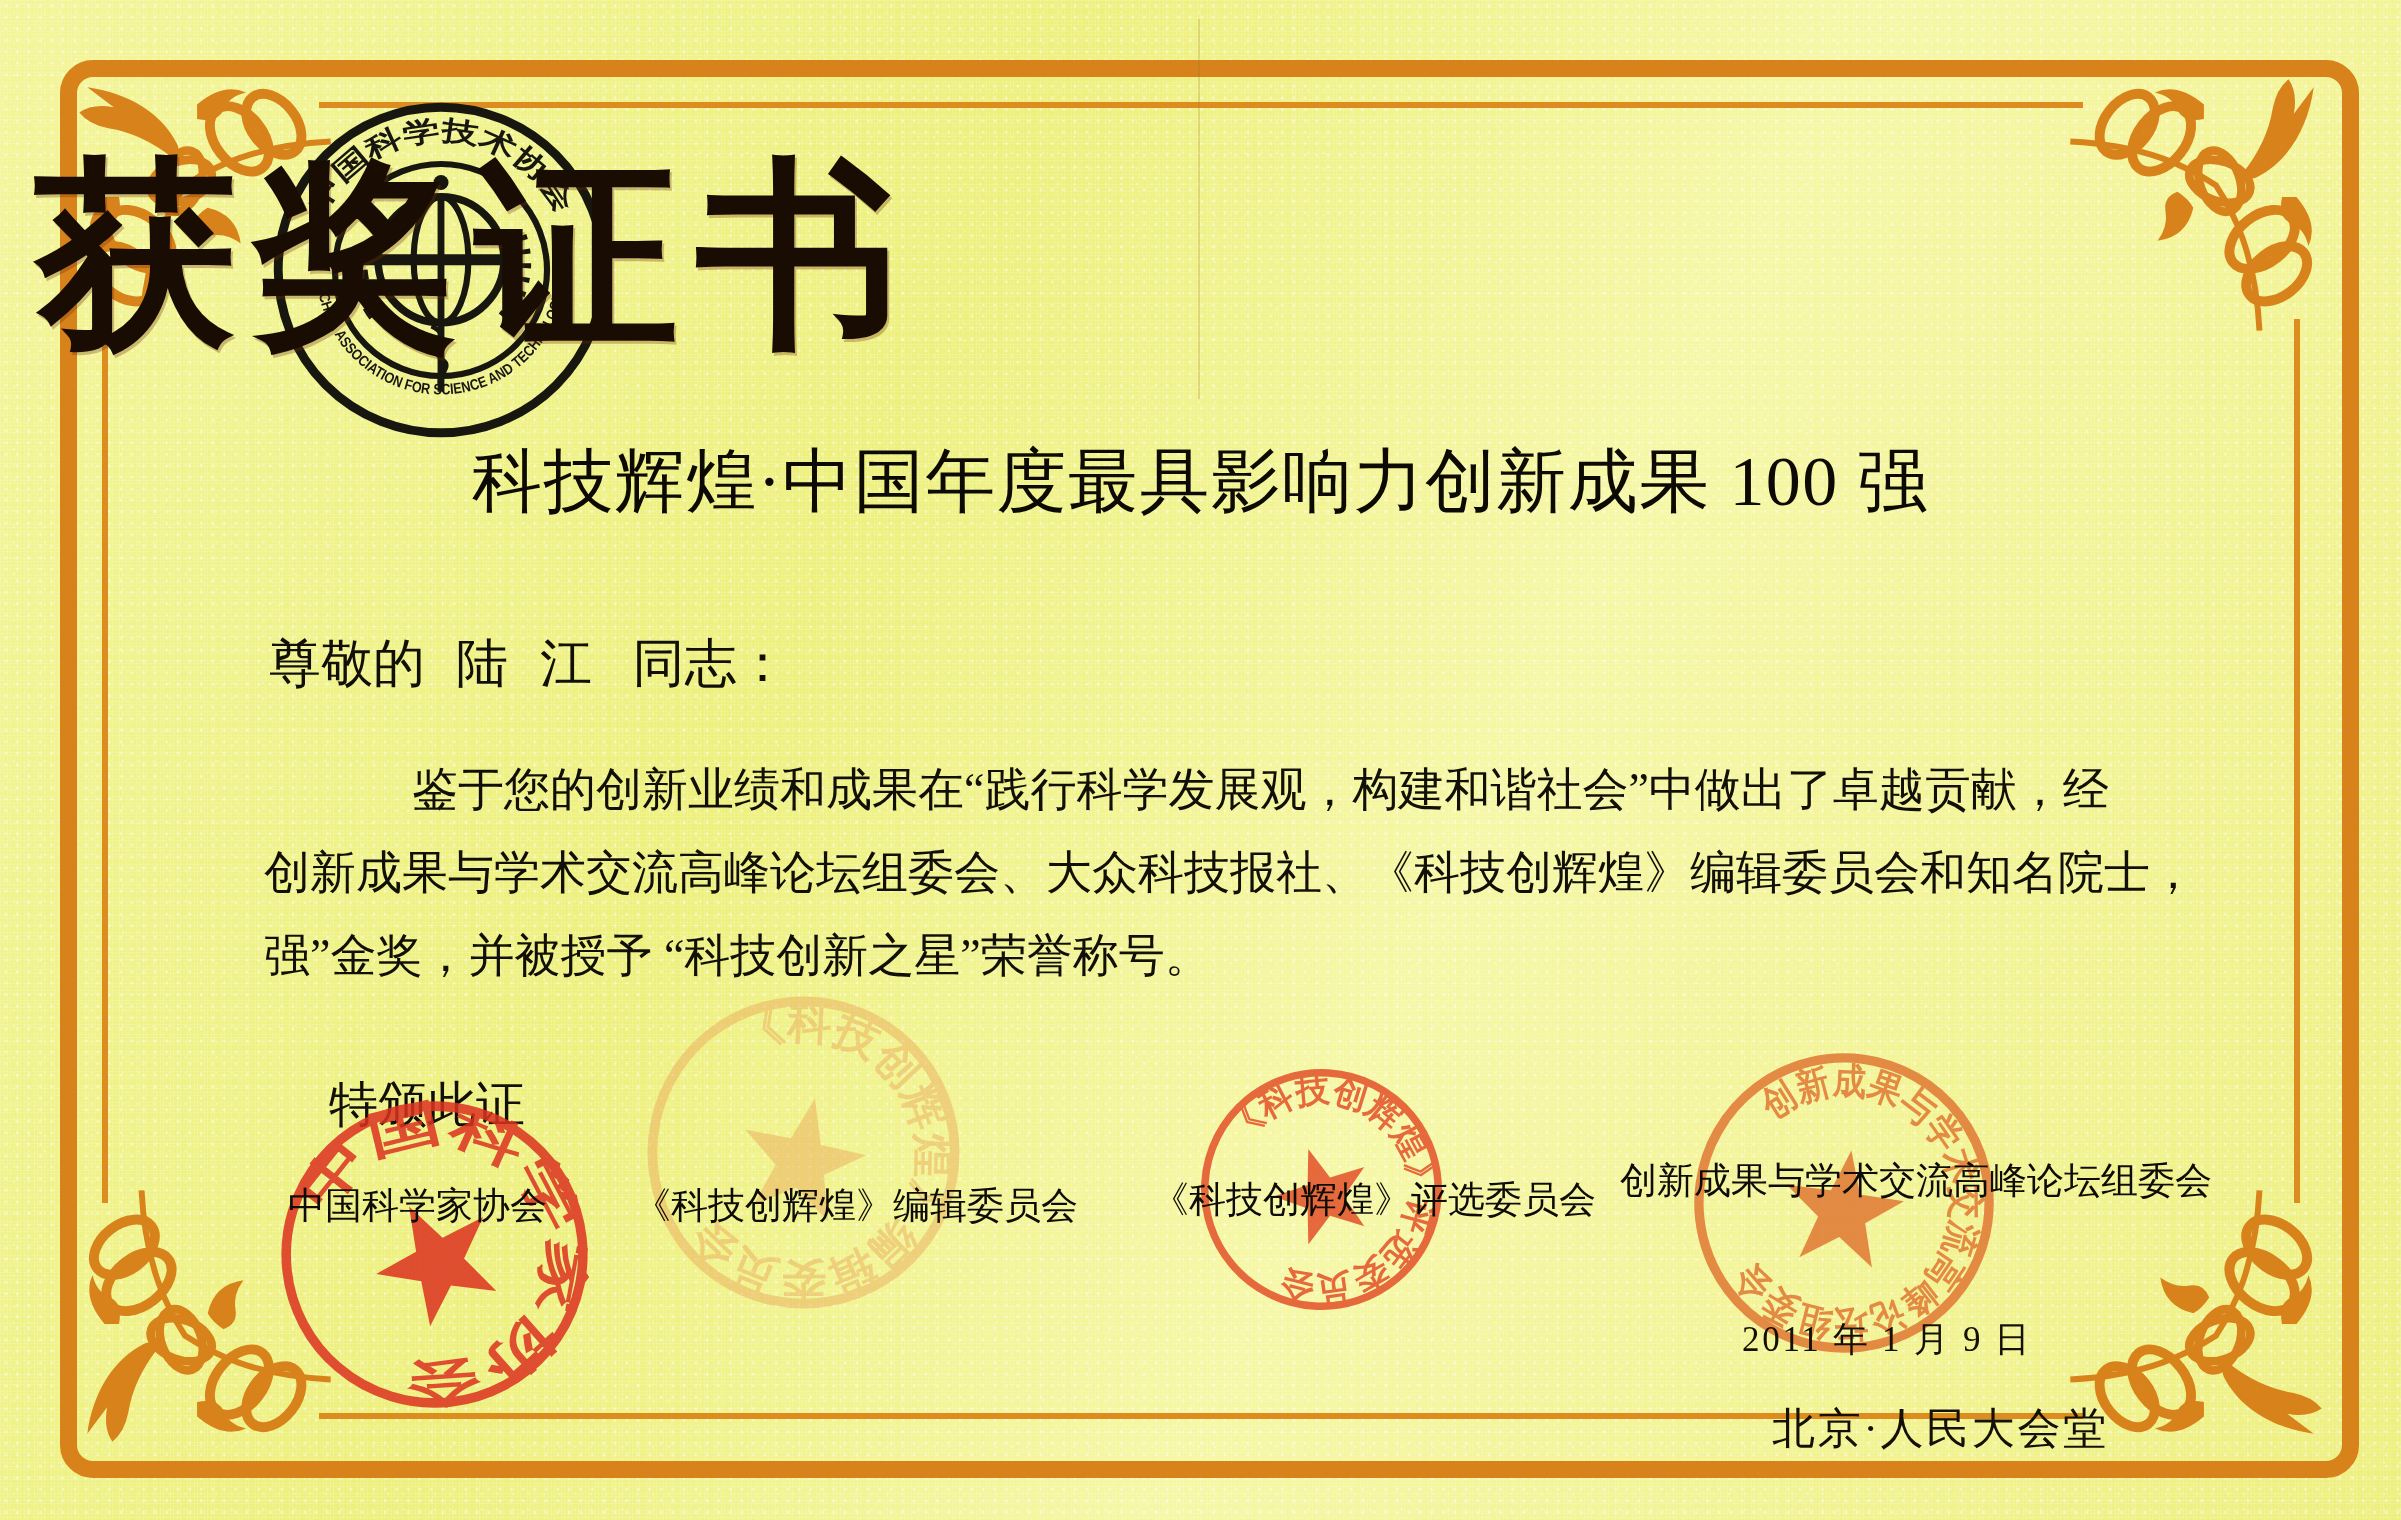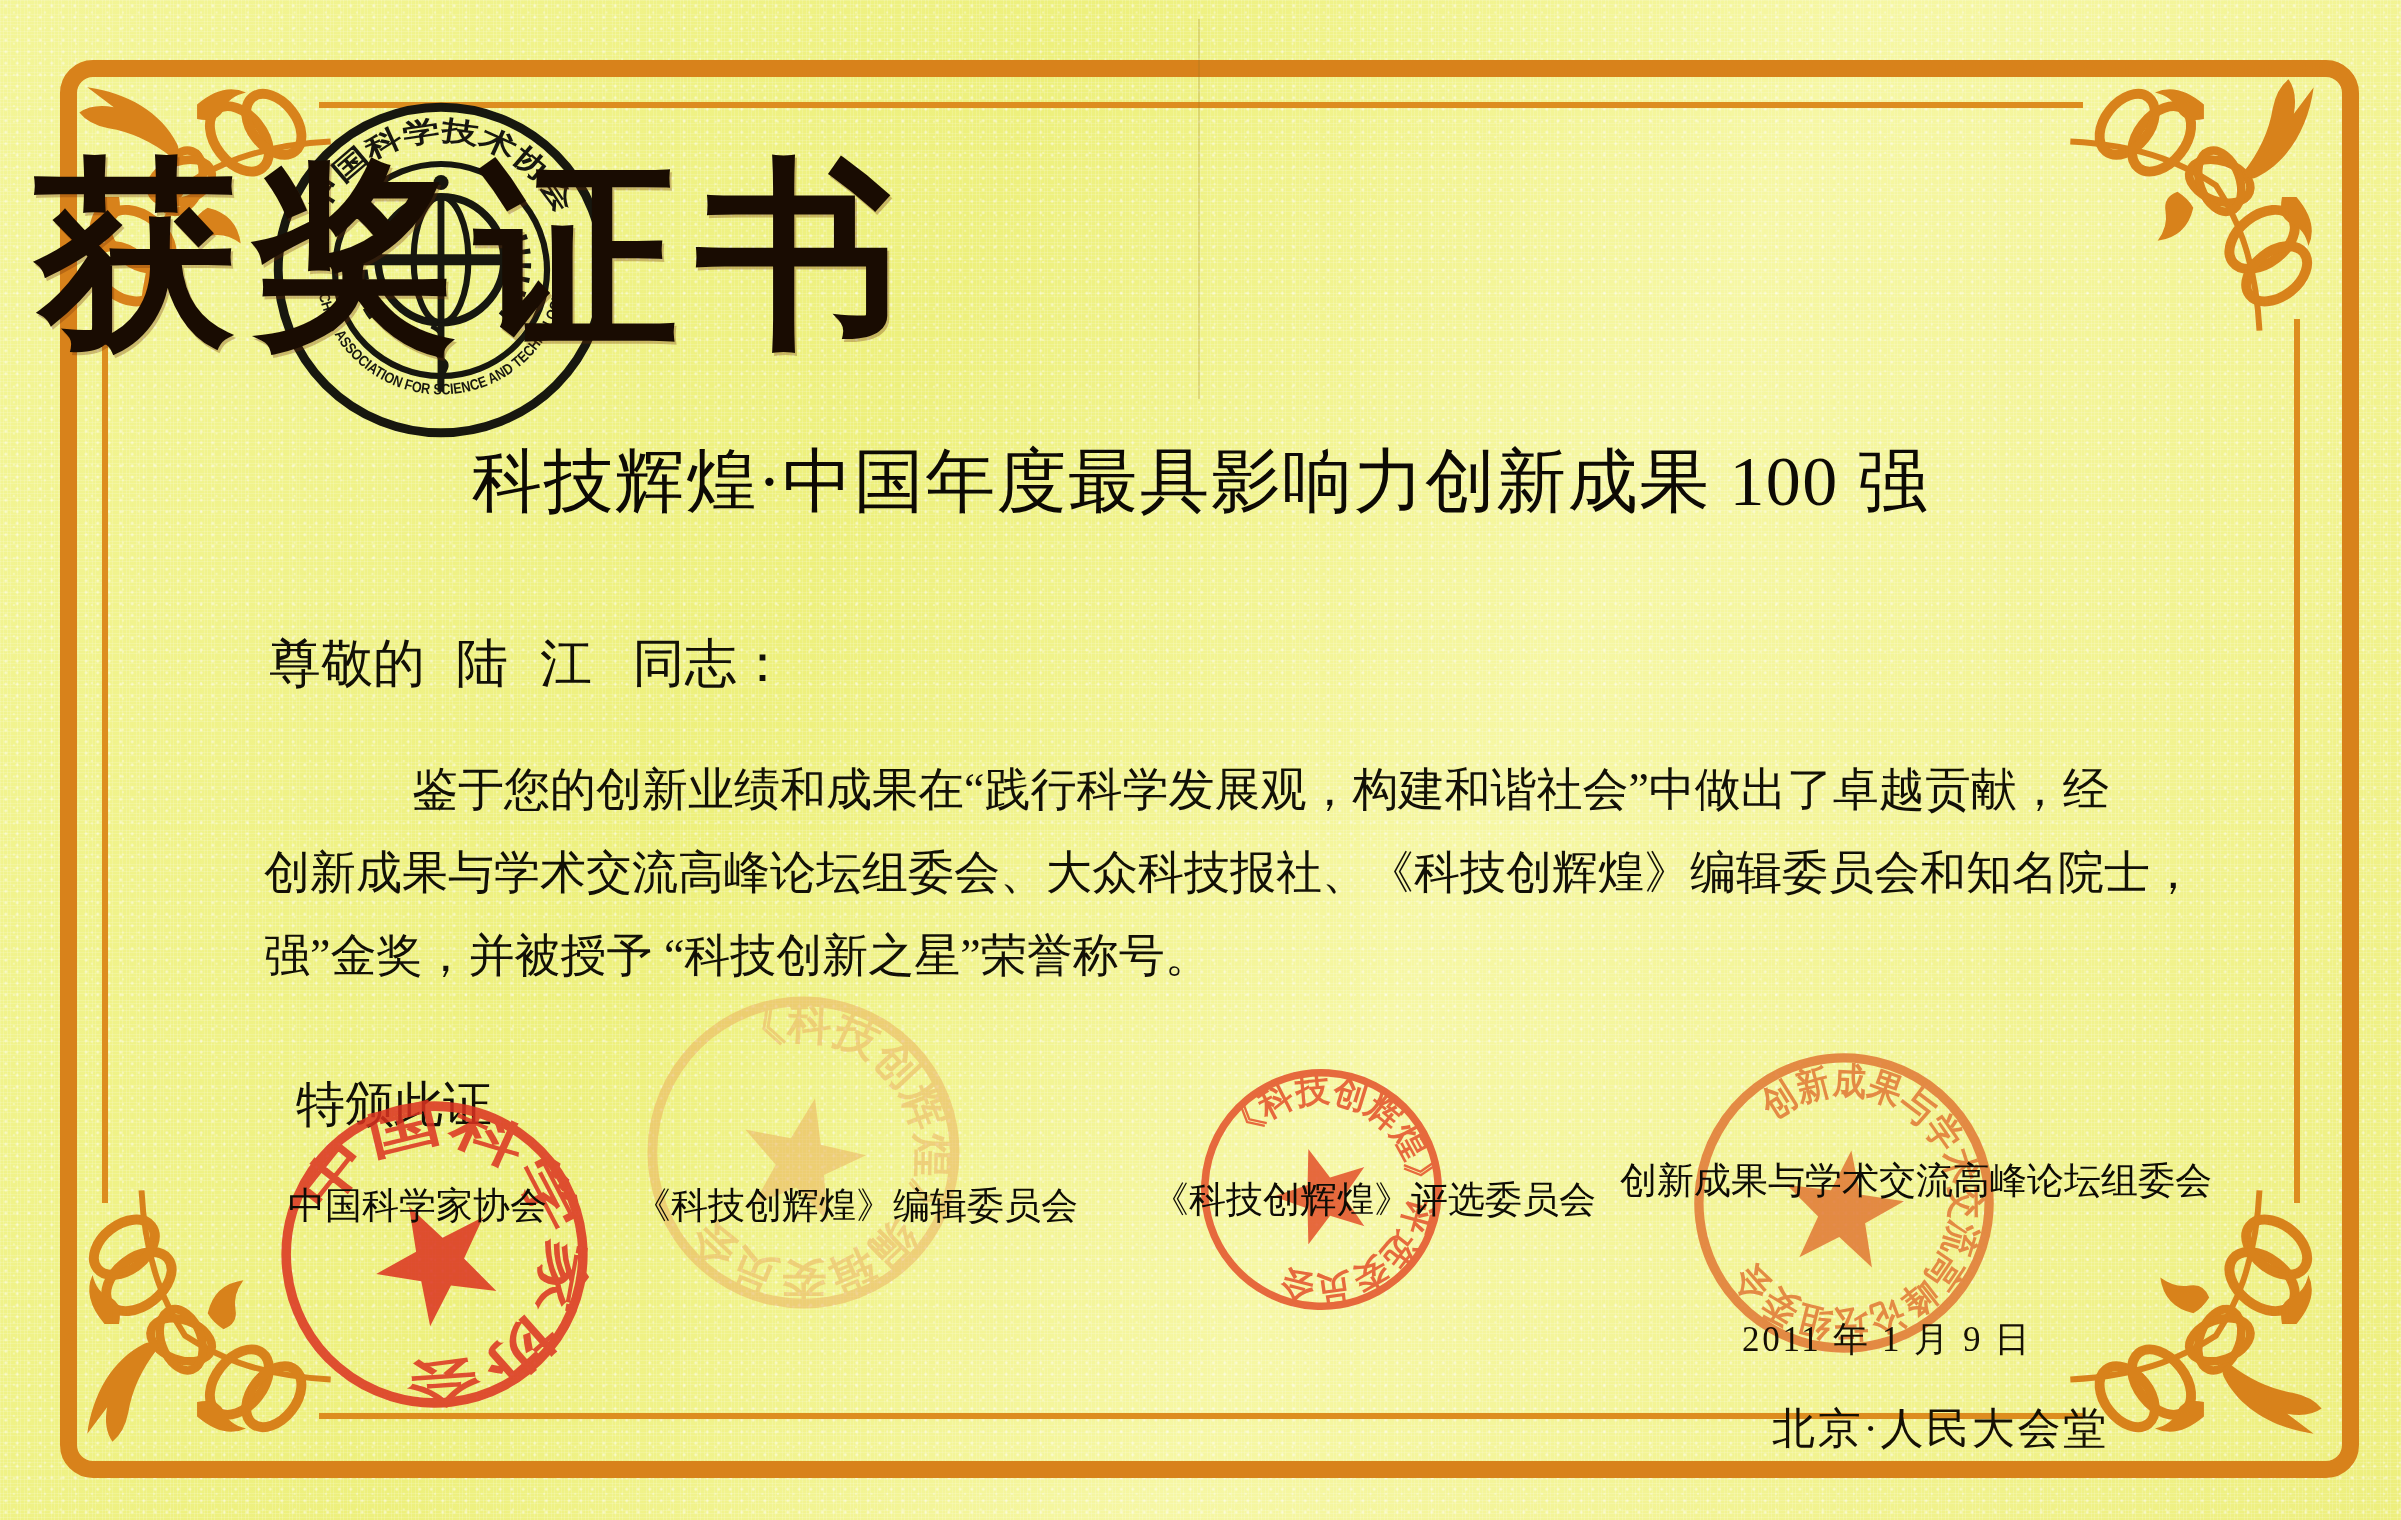--- a/index.html
+++ b/index.html
@@ -38,21 +38,21 @@
     font-size:203px;font-weight:bold;letter-spacing:17.6px;color:#190c02;
     text-shadow:2px 2.7px 0 rgba(110,45,5,.30);padding-left:34px;}
   .subtitle{position:absolute;left:0;top:435px;width:100%;text-align:center;
     font-size:70px;font-weight:normal;letter-spacing:1.4px;color:#0d0a04;}
   .salutation{position:absolute;left:239px;top:629px;font-size:52px;color:#121006;margin-left:30px;}
   .salutation .name{margin:0 31px;letter-spacing:9.5px;}
   .body{position:absolute;left:224px;top:748px;width:1961px;font-size:46px;
     line-height:83px;color:#121006;}
   .body .line{white-space:nowrap;margin-left:40px;}
   .body .indent{text-indent:148px;}
-  .closing{position:absolute;left:296px;top:1072px;font-size:49px;color:#121006;}
+  .closing{position:absolute;left:329px;top:1072px;font-size:49px;color:#121006;}
   .sig{position:absolute;font-size:37px;color:#0e0c05;white-space:nowrap;}
   .sig1{left:288px;top:1181px;}
   .sig2{left:634px;top:1181px;}
   .sig3{left:1152px;top:1175px;}
   .sig4{left:1620px;top:1156px;}
   .date-line{position:absolute;left:1742px;top:1316px;font-size:35px;letter-spacing:2.7px;}
   .venue-line{position:absolute;left:1772px;top:1400px;font-size:43px;letter-spacing:2.7px;}
   
   .stamp{position:absolute;}
   .stamp svg{display:block;width:100%;height:100%;}

